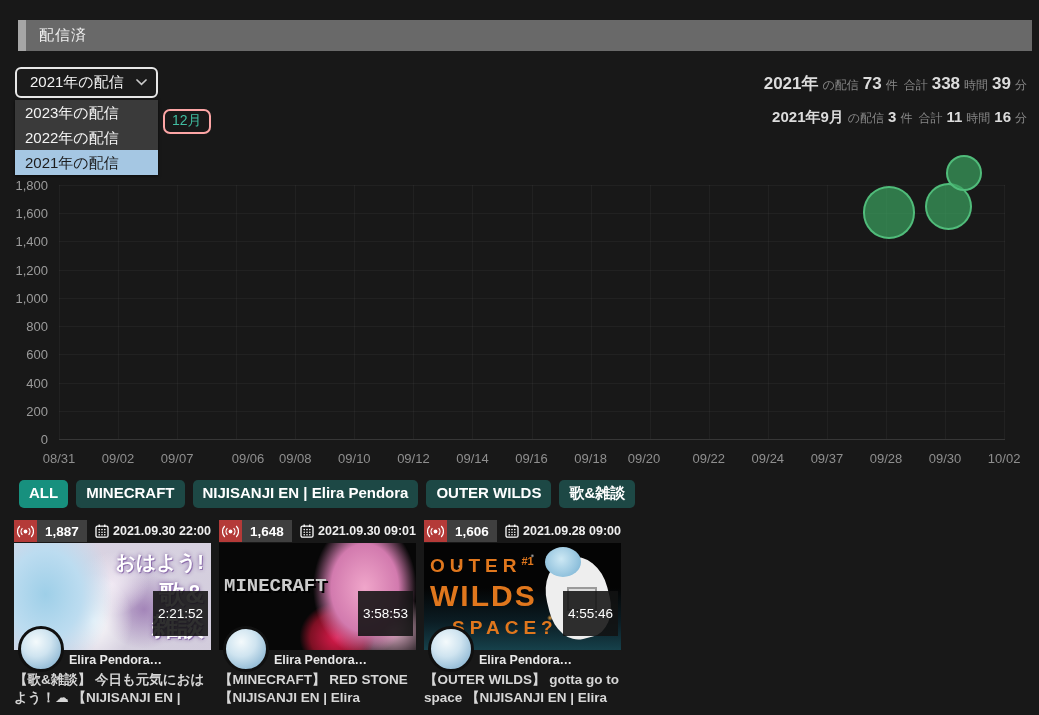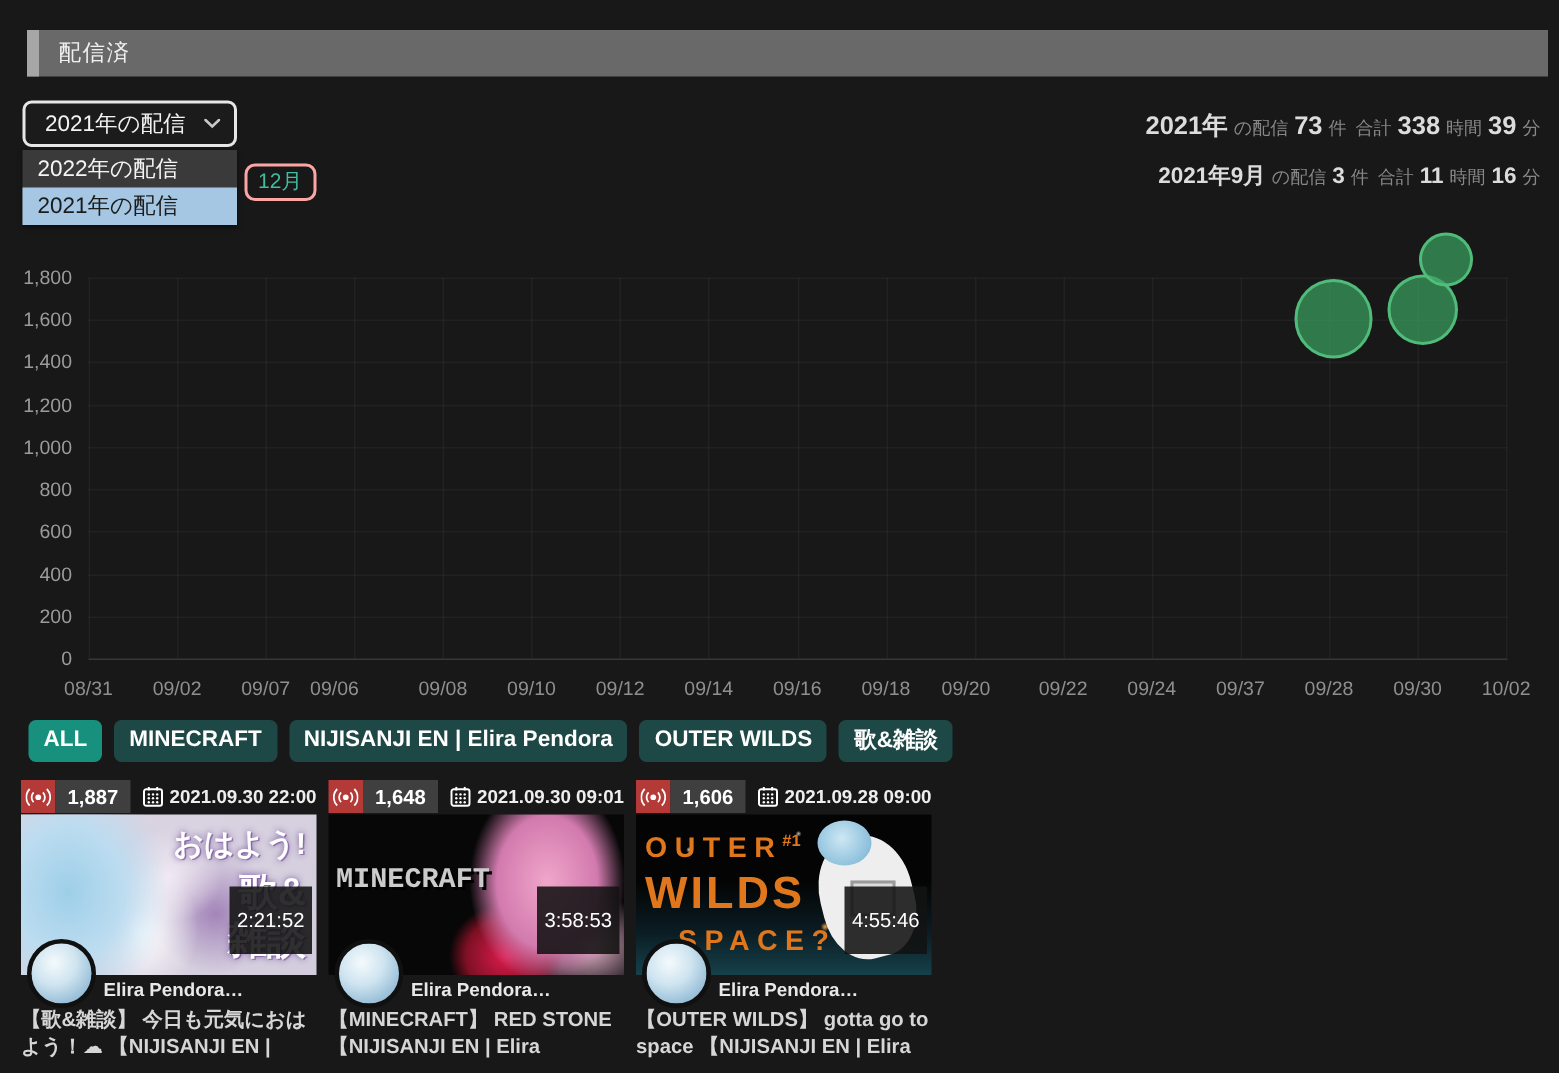--- a/index.html
+++ b/index.html
@@ -104,20 +104,21 @@
 </div>
 
 <div class="year-select">
   <span>2021年の配信</span>
   <svg width="11" height="7" viewBox="0 0 11 7">
     <path d="M1 1 L5.5 5.3 L10 1" stroke="#c9c9c9" stroke-width="1.7" fill="none" stroke-linecap="round"></path>
   </svg>
 </div>
 
 <div class="dropdown" id="dropdown">
+    <div class="opt">2023年の配信</div>
     <div class="opt">2022年の配信</div>
     <div class="opt selected">2021年の配信</div>
   </div>
 
 <div class="month-badge">12月</div>
 
 <div class="stats stats-year" id="stats-year"><span class="b">2021年</span><span class="s">の配信</span><span class="b">73</span><span class="s">件</span><span class="s">合計</span><span class="b">338</span><span class="s">時間</span><span class="b">39</span><span class="s">分</span></div>
 <div class="stats stats-month" id="stats-month"><span class="b">2021年9月</span><span class="s">の配信</span><span class="b">3</span><span class="s">件</span><span class="s">合計</span><span class="b">11</span><span class="s">時間</span><span class="b">16</span><span class="s">分</span></div>
 
 <div class="chart" id="chart">
@@ -142,21 +143,21 @@
     <div class="ytick" style="top: 35.2222px;">1,600</div>
     <div class="grid-h" style="top: 7px;"></div>
     <div class="ytick" style="top: 7px;">1,800</div>
     <div class="grid-v" style="left: 59px;"></div>
     <div class="xtick" style="left: 59px;">08/31</div>
     <div class="grid-v" style="left: 118.07px;"></div>
     <div class="xtick" style="left: 118.07px;">09/02</div>
     <div class="grid-v" style="left: 177.14px;"></div>
     <div class="xtick" style="left: 177.14px;">09/07</div>
     <div class="grid-v" style="left: 236.21px;"></div>
-    <div class="xtick" style="left: 223px; text-align: center;">09/06</div>
+    <div class="xtick" style="left: 248px; text-align: center;">09/06</div>
     <div class="grid-v" style="left: 295.28px;"></div>
     <div class="xtick" style="left: 295.28px;">09/08</div>
     <div class="grid-v" style="left: 354.35px;"></div>
     <div class="xtick" style="left: 354.35px;">09/10</div>
     <div class="grid-v" style="left: 413.42px;"></div>
     <div class="xtick" style="left: 413.42px;">09/12</div>
     <div class="grid-v" style="left: 472.49px;"></div>
     <div class="xtick" style="left: 472.49px;">09/14</div>
     <div class="grid-v" style="left: 531.56px;"></div>
     <div class="xtick" style="left: 531.56px;">09/16</div>

